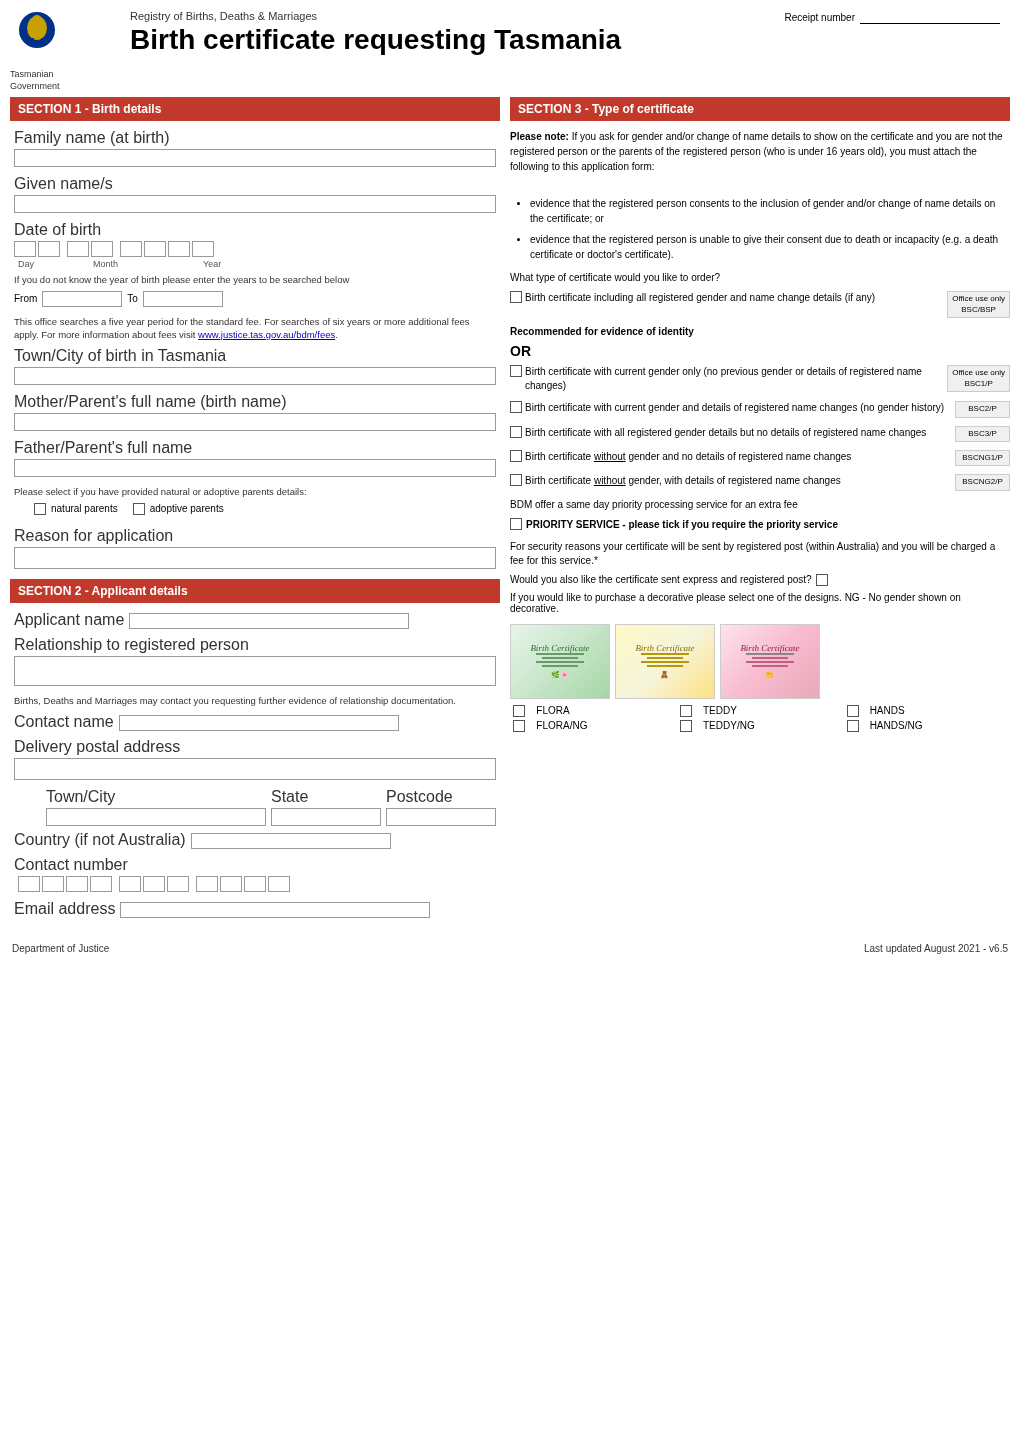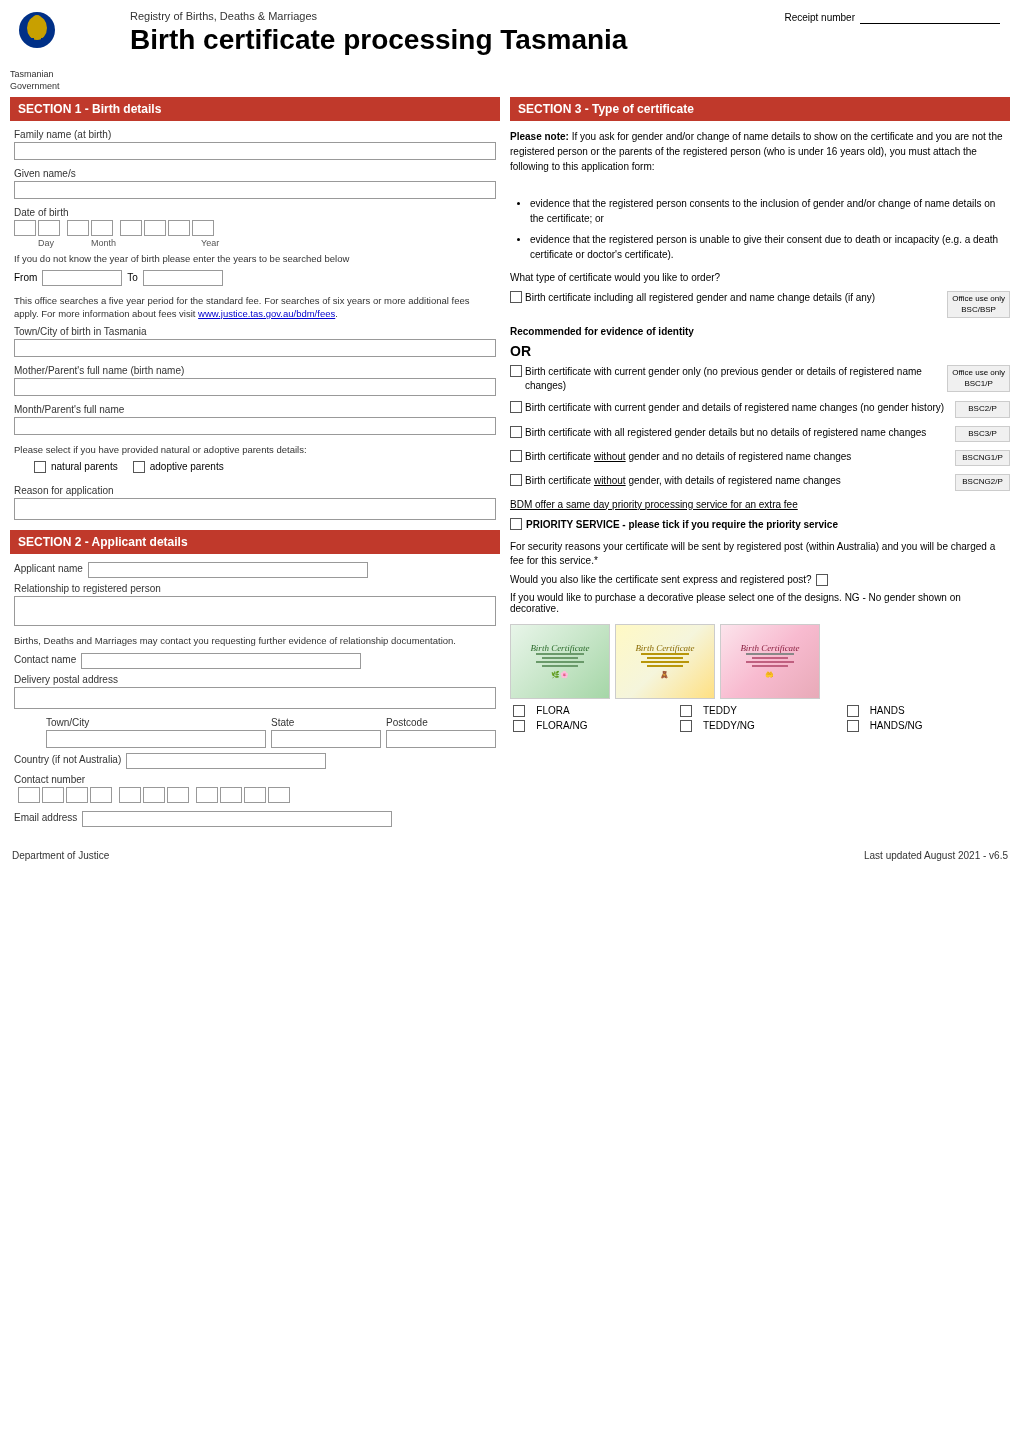--- a/index.html
+++ b/index.html
@@ -104,21 +104,21 @@
       margin-bottom: 8px;
     }
 
     
     .form-group {
       margin-bottom: 8px;
       padding: 0 4px;
     }
 
     .field-label {
-      font-size: 10px;
+      font-size: 16px;
       color: #333;
       margin-bottom: 2px;
     }
 
     .text-input {
       border: 1px solid #999;
       width: 100%;
       height: 18px;
       display: block;
     }
@@ -146,21 +146,21 @@
     }
 
     .dob-labels {
       display: flex;
       font-size: 9px;
       color: #555;
       margin-bottom: 4px;
       padding-left: 4px;
     }
 
-    .dob-label-day { width: 53px; margin-left: 20px; }
+    .dob-label-day { width: 75px; }
     .dob-label-month { width: 110px; }
     .dob-label-year { width: 80px; }
 
     .year-range-row {
       display: flex;
       align-items: center;
       gap: 5px;
       font-size: 10px;
       margin-bottom: 6px;
     }
@@ -404,21 +404,21 @@
         <rect x="31" y="28" width="4" height="4" fill="#003087"></rect>
       </svg>
       <div class="logo-text">
         <span>Tasmanian</span><br>
         <span>Government</span>
       </div>
     </div>
 
     <div class="header-right">
       <div class="registry-line">Registry of Births, Deaths &amp; Marriages</div>
-      <div class="main-title">Birth certificate processing Tasmania</div>
+      <div class="main-title">Birth certificate requesting Tasmania</div>
     </div>
   </div>
 
   <div class="main-content">
 
     <div class="left-col">
 
       <div class="section-header">
         <span>SECTION 1 - Birth details</span>
       </div>
@@ -472,21 +472,21 @@
         <div class="field-label">Town/City of birth in Tasmania</div>
         <div class="text-input"></div>
       </div>
 
       <div class="form-group">
         <div class="field-label">Mother/Parent's full name (birth name)</div>
         <div class="text-input"></div>
       </div>
 
       <div class="form-group">
-        <div class="field-label">Month/Parent's full name</div>
+        <div class="field-label">Father/Parent's full name</div>
         <div class="text-input"></div>
       </div>
 
       <div class="form-group">
         <div class="note-text">
           <span>Please select if you have provided natural or adoptive parents details:</span>
         </div>
         <div style="display: flex; gap: 15px; padding-left: 20px; margin-top: 3px;">
           <div class="checkbox-row">
             <div class="checkbox-box"></div>
@@ -640,21 +640,21 @@
       </div>
 
       <div class="cert-option-row">
         <div class="checkbox-box"></div>
         <div class="cert-option-text">
           Birth certificate <u>without</u> gender, with details of registered name changes
         </div>
         <div class="office-use">BSCNG2/P</div>
       </div>
 
-      <div style="font-size:10px; margin: 6px 0; text-decoration: underline;">BDM offer a same day priority processing service for an extra fee</div>
+      <div style="font-size:10px; margin: 6px 0;">BDM offer a same day priority processing service for an extra fee</div>
 
       <div class="priority-row">
         <div class="checkbox-box"></div>
         <div class="priority-text">
           <strong><span>PRIORITY SERVICE - please tick if you require the priority service</span></strong>
         </div>
       </div>
 
       <div style="font-size:10px; margin-bottom: 6px; line-height:1.4;">For security reasons your certificate will be sent by registered post (within Australia) and you will be charged a fee for this service.*</div>
 

